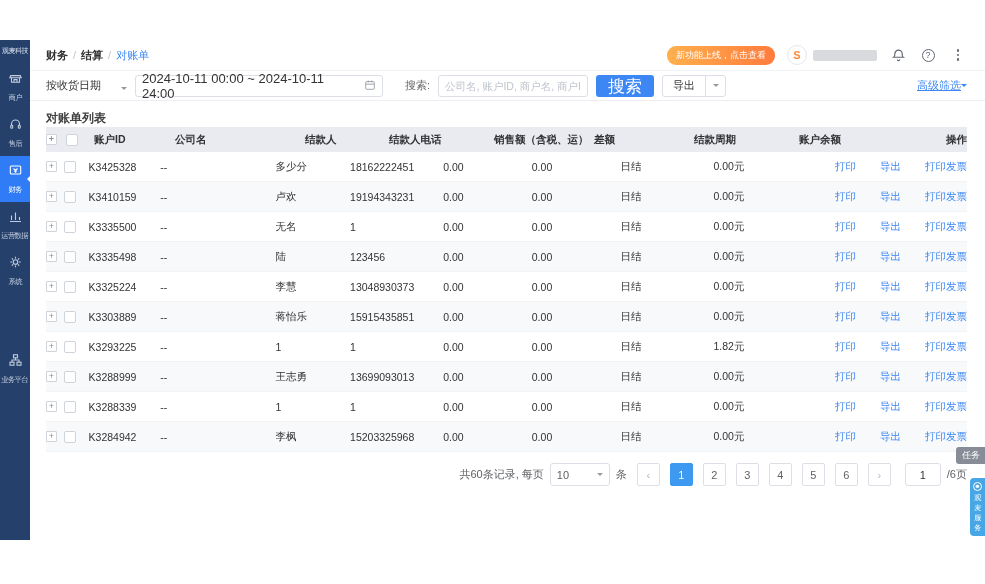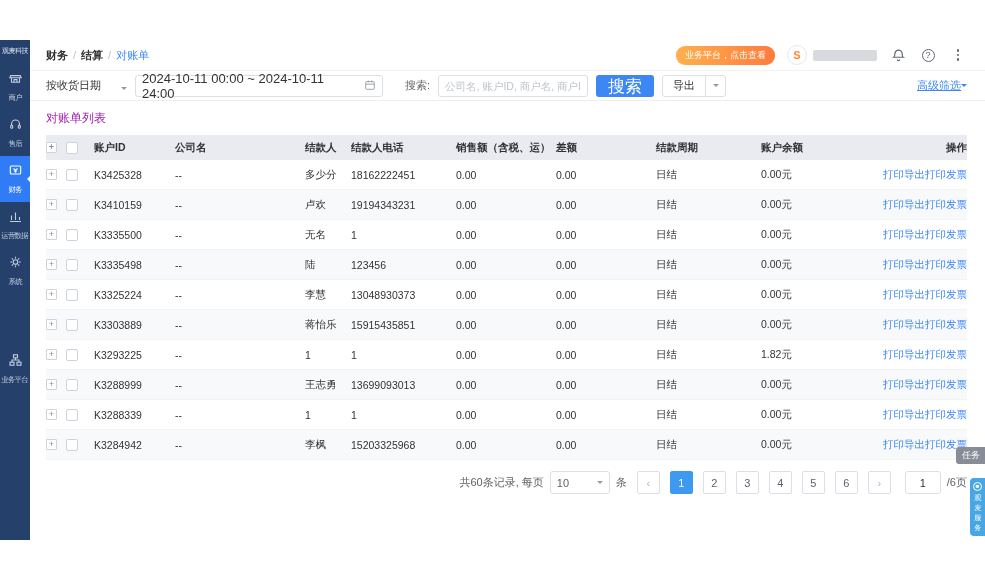--- a/index.html
+++ b/index.html
@@ -47,39 +47,39 @@
   .search-input::placeholder { color:#bfc4cc; }
   .btn-primary { height:22px; padding:0 12px; background:#3d87f5; color:#fff; border:none; border-radius:3px; font-size:17px; cursor:pointer; font-family:inherit; }
   .export-group { display:flex; height:22px; border:1px solid #dcdfe6; border-radius:3px; overflow:hidden; cursor:pointer; background:#fff; }
   .export-main { padding:0 10px; display:flex; align-items:center; font-size:11px; color:#333; }
   .export-caret { width:20px; display:flex; align-items:center; justify-content:center; border-left:1px solid #dcdfe6; }
   .adv-filter { margin-left:auto; color:#3d87f5; display:flex; align-items:center; cursor:pointer;text-decoration:underline; }
   .adv-filter .chev { border-top-color:#3d87f5; }
 
   
   .content { padding:0 18px 0 16px; }
-  .list-title { font-size:12px; font-weight:normal; color:#a21caf; padding:9px 0 8px; }
+  .list-title { font-size:12px; font-weight:bold; color:#404040; padding:9px 0 0; }
   .tbl { width:100%; }
   .trow { display:flex; align-items:center; height:30px; font-size:10.5px; color:#333; border-bottom:1px solid #f2f3f5; }
   .thead { background:#e9ebf0; height:25px; font-weight:bold; color:#303133; border-bottom:none; }
   .trow.alt { background:#f8f9fb; }
   .c-exp { width:20px; display:flex; align-items:center; }
   .c-chk { width:28px; display:flex; align-items:center; }
   .c-id { width:81px; }
   .c-co { width:130px; }
-  .c-payee { width:46px; }
+  .c-payee { width:84px; }
   .c-phone { width:105px; }
   .c-sales { width:100px; }
   .c-diff { width:100px; }
   .c-cycle { width:105px; }
   .c-bal { width:110px; }
   .c-ops { flex:1; text-align:right; white-space:nowrap; }
   .expand-box { width:11px; height:11px; border:1px solid #cfd3da; border-radius:1px; background:#fff; color:#8a8f99; font-size:9px; line-height:9px; text-align:center; cursor:pointer; }
   .checkbox { width:12px; height:12px; border:1px solid #cfd3da; border-radius:2px; background:#fff; cursor:pointer; }
-  .op-link { color:#3d87f5; text-decoration:none; margin-left:0; cursor:pointer; }
+  .op-link { color:#3d87f5; text-decoration:none; margin-left:24px; cursor:pointer; }
 
   
   .pagination { display:flex; align-items:center; justify-content:flex-end; gap:6px; padding:11px 0 0; font-size:11px; color:#606266; }
   .size-select { width:60px; height:23px; border:1px solid #dcdfe6; border-radius:3px; display:flex; align-items:center; justify-content:space-between; padding:0 6px; cursor:pointer; background:#fff; }
   .pg-btn { min-width:23px; height:23px; border:1px solid #dcdfe6; border-radius:2px; background:#fff; display:flex; align-items:center; justify-content:center; font-size:11px; color:#606266; cursor:pointer; margin-left:4px; }
   .pg-btn.arrow { color:#b4b9c2; }
   .pg-btn.active { background:#3d9af0; border-color:#3d9af0; color:#fff; }
   .jump-input { width:36px; height:23px; border:1px solid #dcdfe6; border-radius:3px; text-align:center; font-size:11px; color:#333; margin-left:8px; font-family:inherit; }
 
   
@@ -168,21 +168,21 @@
 
       <div class="topbar">
         <div class="breadcrumb">
           <span>财务</span>
           <span class="sep">/</span>
           <span>结算</span>
           <span class="sep">/</span>
           <span class="current">对账单</span>
         </div>
         <div class="topbar-right">
-          <span class="promo-pill">业务平台，点击查看</span>
+          <span class="promo-pill">新功能上线，点击查看</span>
           <span class="avatar-wrap">
             <span class="avatar">S</span>
             <span class="redact"></span>
           </span>
           <span class="top-icon">
             <svg width="15" height="15" viewBox="0 0 14 14" fill="none" stroke="#5f6672" stroke-width="1.1">
                 <path d="M7 2a3.4 3.4 0 0 1 3.4 3.4c0 2.6 1 3.2 1 3.2H2.6s1-.6 1-3.2A3.4 3.4 0 0 1 7 2z"></path>
                 <path d="M5.9 10.8a1.1 1.1 0 0 0 2.2 0"></path>
               </svg>
           </span>

